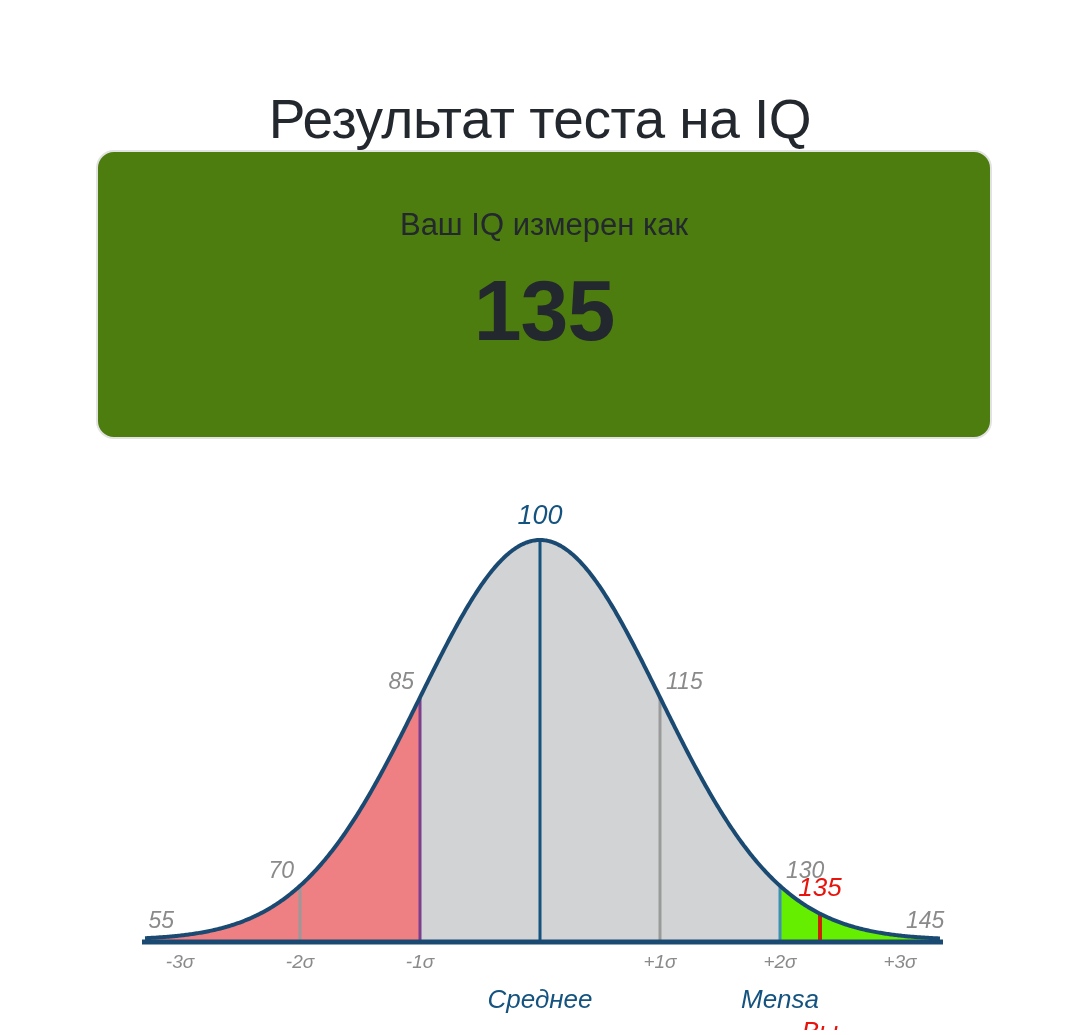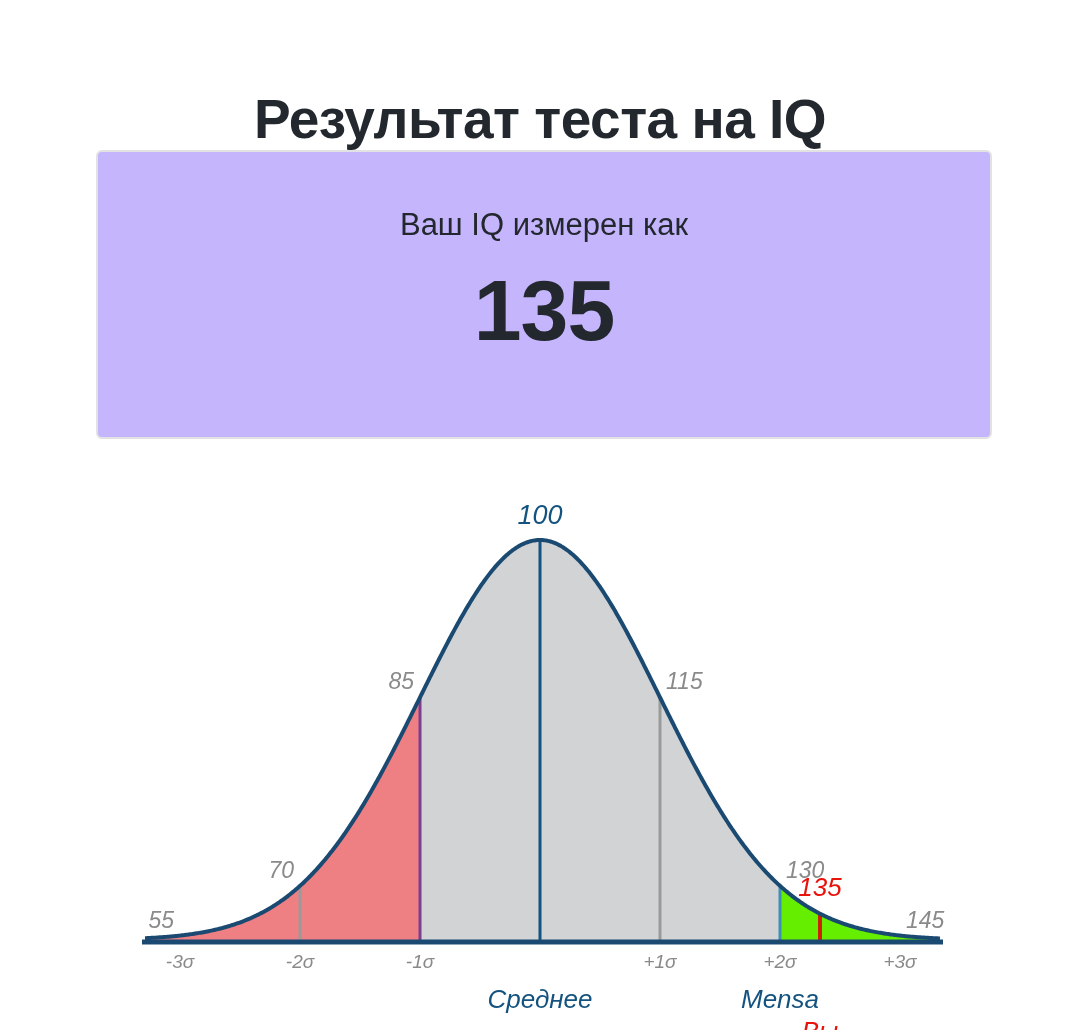--- a/index.html
+++ b/index.html
@@ -17,37 +17,37 @@
   }
 
   
   .page-title {
     position: absolute;
     top: 52px;
     left: 0;
     width: 1080px;
     text-align: center;
     font-size: 55px;
-    font-weight: 700;
+    font-weight: 400;
     letter-spacing: -0.5px;
     color: #23272e;
     line-height: 1.1;
   }
 
   
   .result-card {
     position: absolute;
     left: 96px;
     top: 150px;
     width: 896px;
     height: 289px;
     box-sizing: border-box;
     border: 2px solid #e2e2e2;
-    border-radius: 6px;
-    background: #c4b5fd;
+    border-radius: 18px;
+    background: #4d7c0f;
   }
   .result-label {
     position: absolute;
     top: 55px;
     left: 0;
     width: 100%;
     text-align: center;
     font-size: 31px;
     font-weight: 400;
     color: #23272e;

